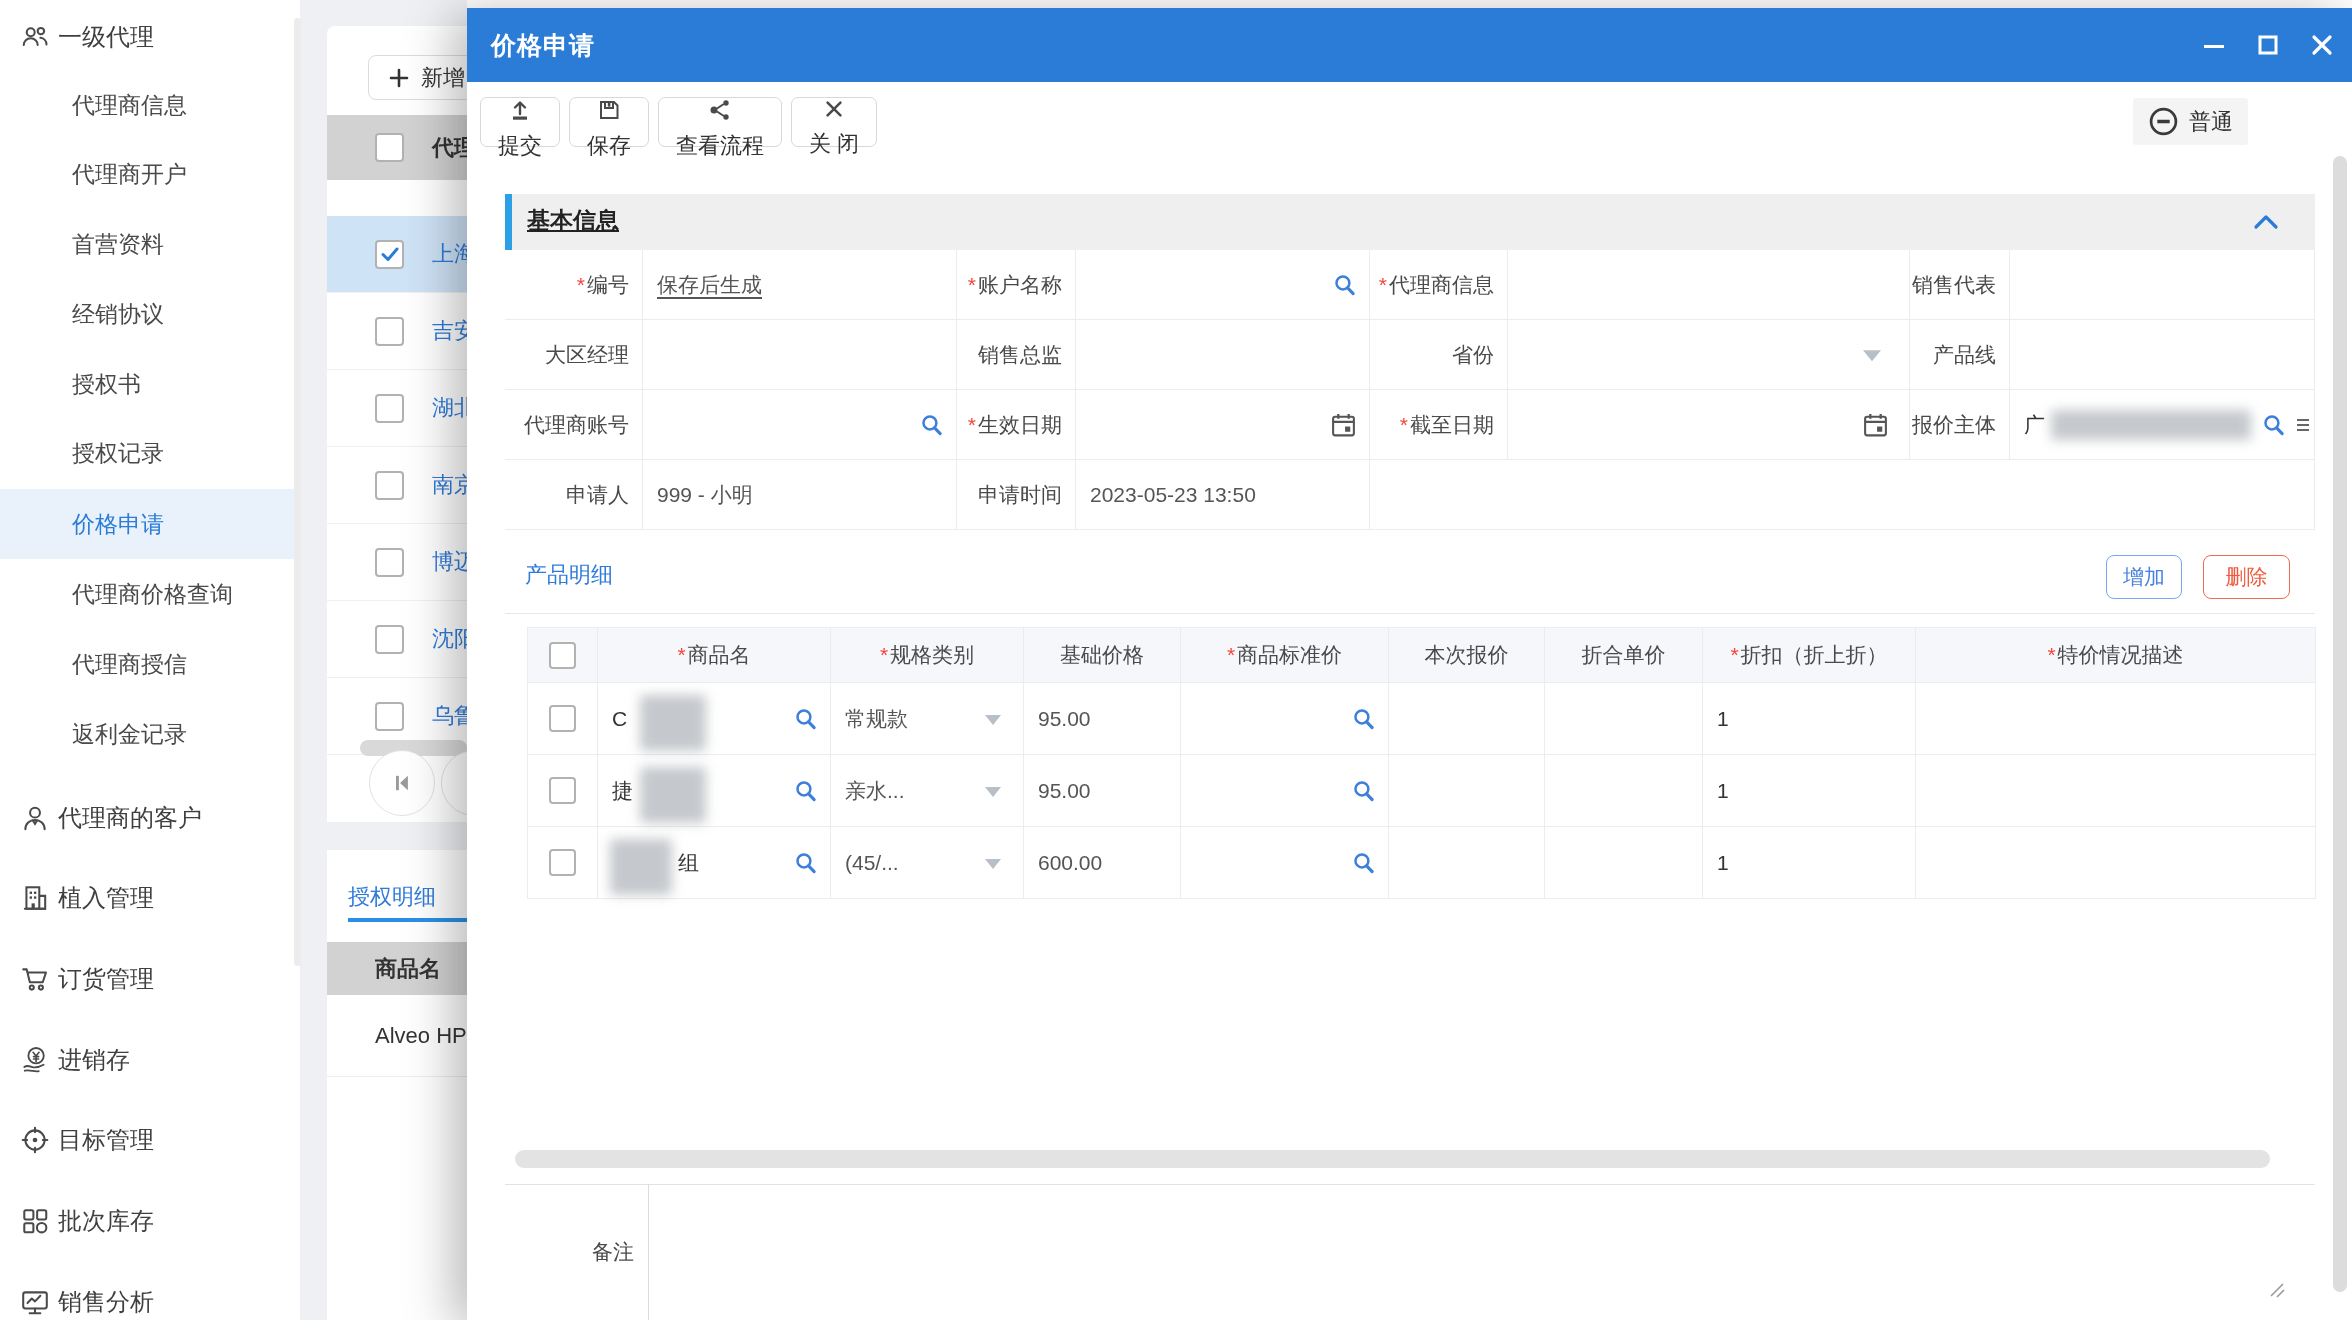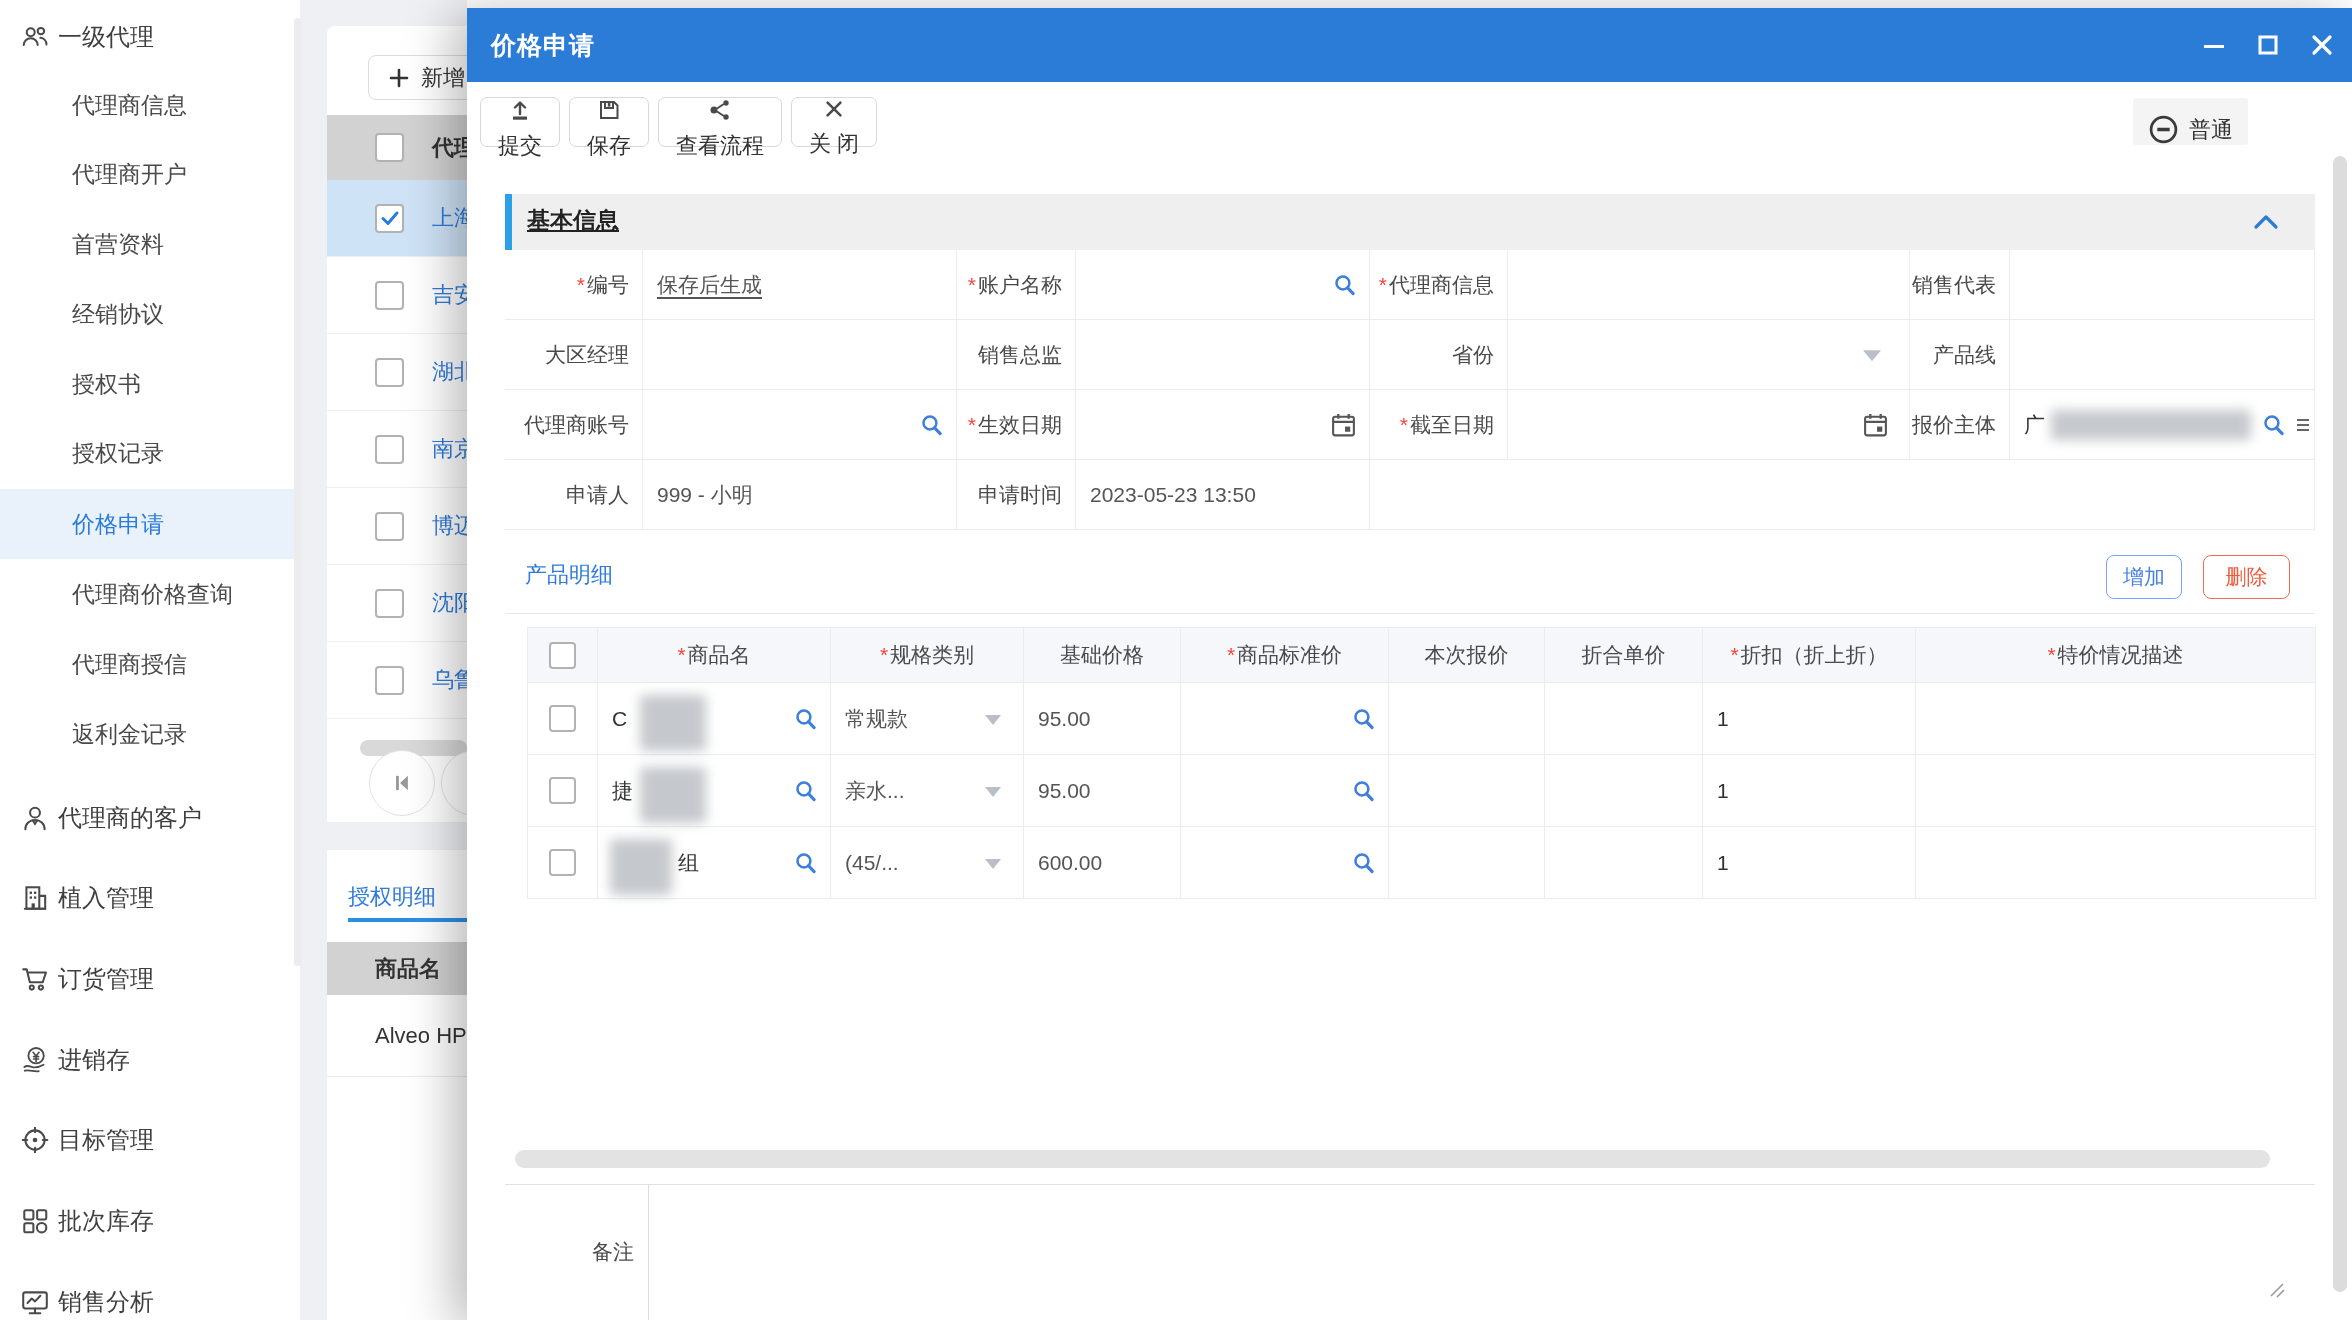--- a/index.html
+++ b/index.html
@@ -24,21 +24,21 @@
   .bg-card1 { position:absolute; left:0; top:26px; width:168px; height:796px; background:#fff; border-radius:8px 0 0 0; }
   .add-btn { position:absolute; left:41px; top:29px; width:130px; height:45px; border:1px solid #dcdcdc; border-radius:8px;
     background:#fff; display:flex; align-items:center; padding-left:18px; gap:10px; font-size:22px; color:#333; }
   .bg-thead { position:absolute; left:0; top:89px; width:140px; height:65px; background:#d2d2d2;
     display:flex; align-items:center; }
   .bg-thead .cb { margin-left:48px; }
   .bg-thead .bg-th-label { margin-left:28px; font-weight:bold; color:#333; font-size:22px; white-space:nowrap; }
   .cb { width:29px; height:29px; background:#fff; border:2px solid #b2b2b2; border-radius:4px; flex:0 0 auto;
     display:flex; align-items:center; justify-content:center; }
   .bg-row { position:absolute; left:0; width:140px; height:77px; display:flex; align-items:center;
-    border-bottom:1px solid #efefef; cursor:pointer; }
+    border-bottom:1px solid #efefef; cursor:pointer;margin-top:36px; }
   .bg-row .cb { margin-left:48px; }
   .bg-row .bg-row-label { margin-left:28px; font-size:22px; color:#2f7bd9; white-space:nowrap; }
   .bg-row.checked { background:#cfe3f7; }
   .bg-hscroll { position:absolute; left:33px; top:714px; width:107px; height:16px; border-radius:8px; background:#d9d9d9; }
   .pg-btn { position:absolute; top:724px; width:66px; height:66px; border-radius:50%; border:1px solid #e2e2e2;
     background:#fff; display:flex; align-items:center; justify-content:center; }
   .bg-card2 { position:absolute; left:0; top:850px; width:140px; height:470px; background:#fff; }
   .bg-tab { position:absolute; left:21px; top:32px; font-size:22px; color:#2f7bd9; white-space:nowrap; cursor:pointer; }
   .bg-tab-underline { position:absolute; left:21px; top:68px; width:119px; height:4px; background:#2b8fe6; }
   .bg-thead2 { position:absolute; left:0; top:92px; width:140px; height:53px; background:#d2d2d2;
@@ -53,21 +53,21 @@
     box-shadow:-14px 6px 46px rgba(0,0,0,0.28); }
   #titlebar { position:absolute; left:0; top:0; width:100%; height:74px; background:#2b7cd6; display:flex; align-items:center; }
   #modal-title { margin-left:24px; color:#fff; font-size:25px; font-weight:600; letter-spacing:1px; }
   #win-controls { position:absolute; right:18px; top:0; height:74px; display:flex; align-items:center; gap:30px; }
   .win-btn { width:24px; height:24px; display:flex; align-items:center; justify-content:center; cursor:pointer; }
 
   #toolbar { position:absolute; left:13px; top:89px; height:50px; display:flex; gap:9px; }
   .tb-btn { height:50px; border:1px solid #d8d8d8; border-radius:7px; background:#fff; display:flex; align-items:center;
     gap:9px; padding:0 17px; font-size:22px; color:#333; cursor:pointer; white-space:nowrap;flex-direction:column; }
   #priority-badge { position:absolute; left:1666px; top:90px; width:115px; height:47px; background:#f4f4f4; border-radius:3px;
-    display:flex; align-items:flex-end; justify-content:center; gap:10px; font-size:22px; color:#333; cursor:pointer; }
+    display:flex; align-items:center; justify-content:center; gap:10px; font-size:22px; color:#333; cursor:pointer; }
 
   #section-basic { position:absolute; left:38px; top:186px; width:1810px; height:56px; background:#efefef; }
   #section-accent { position:absolute; left:0; top:0; width:7px; height:56px; background:#2ba0e6; }
   #section-title { position:absolute; left:22px; top:0; height:52px; display:flex; align-items:center;
     font-size:23px; font-weight:bold; color:#222;text-decoration:underline; }
   #section-chevron { position:absolute; right:36px; top:20px; cursor:pointer; }
 
   #form-grid { position:absolute; left:38px; top:242px; width:1810px; display:grid;
     grid-template-columns:138px 314px 119px 294px 138px 402px 100px 305px; grid-auto-rows:70px; }
   #form-grid > div { border-right:1px solid #ececec; border-bottom:1px solid #ececec; display:flex; align-items:center;

